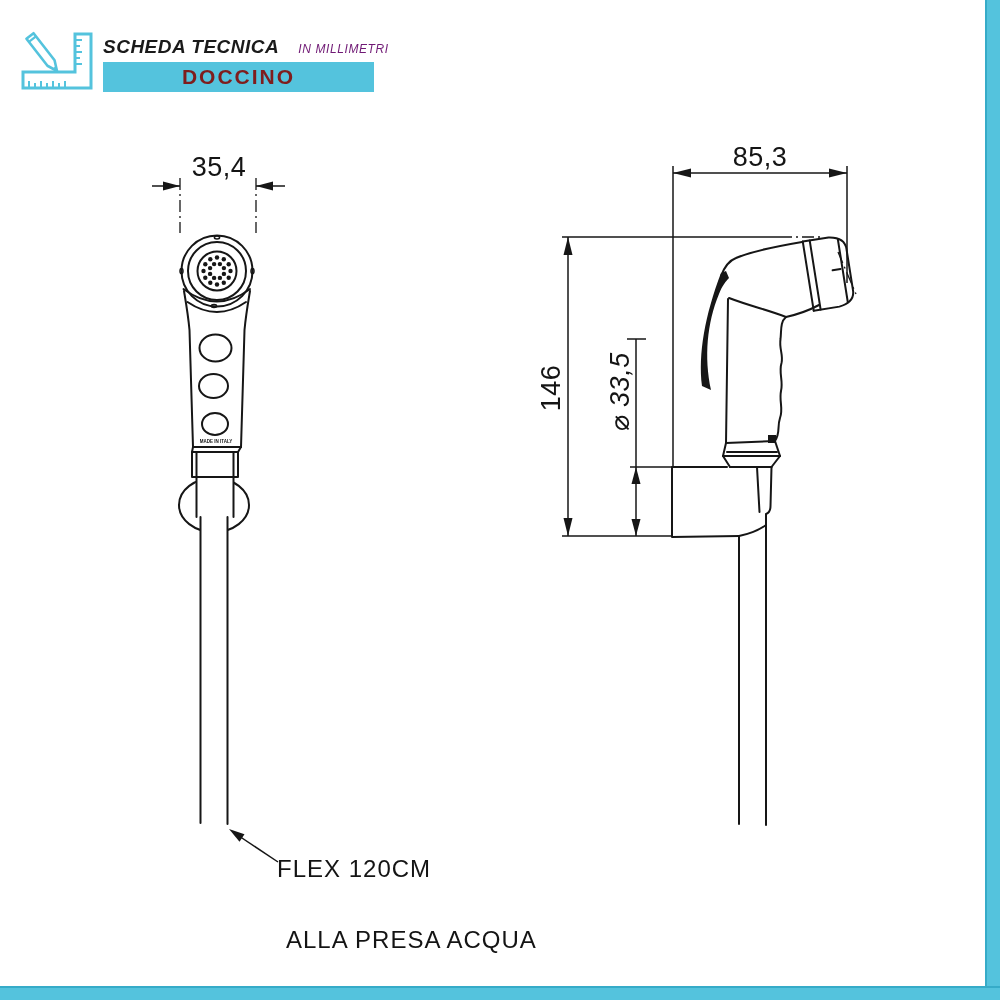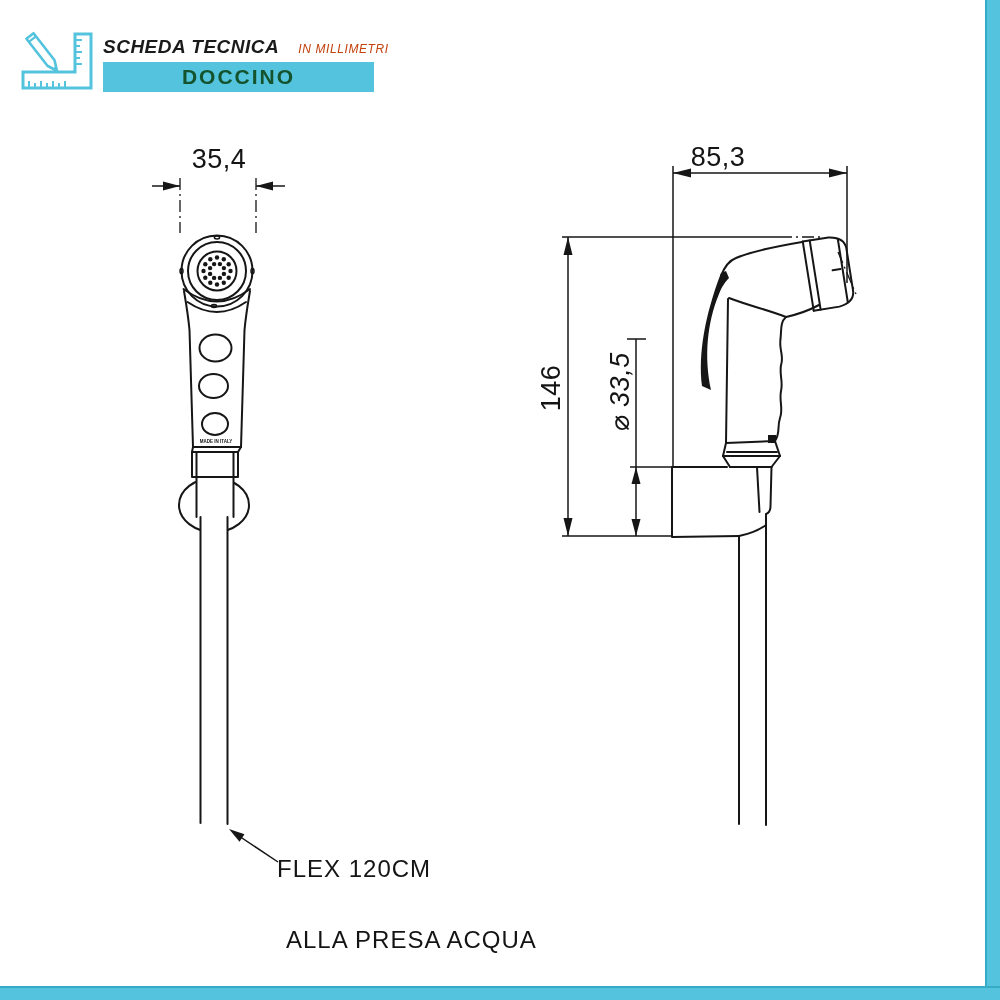--- a/index.html
+++ b/index.html
@@ -12,25 +12,25 @@
     position:relative;width:1000px;height:1000px;background:#ffffff;overflow:hidden;
     font-family:"Liberation Sans","DejaVu Sans",sans-serif;color:var(--line);
   }
   
   .bar-right{position:absolute;top:0;right:0;width:13px;height:1000px;background:var(--accent);border-left:2px solid var(--accent-dark);}
   .bar-bottom{position:absolute;left:0;bottom:0;width:1000px;height:12px;background:var(--accent);border-top:2px solid var(--accent-dark);}
   
   .hdr-icon{position:absolute;left:20px;top:28px;width:76px;height:66px;}
   .hdr-titles{position:absolute;left:103px;top:36px;display:flex;align-items:baseline;gap:19px;white-space:nowrap;}
   .hdr-title{font-size:19px;font-weight:bold;font-style:italic;letter-spacing:0.5px;color:#1a1a1a;}
-  .hdr-sub{font-size:12px;font-style:italic;letter-spacing:0.6px;color:#c2410c;}
+  .hdr-sub{font-size:12px;font-style:italic;letter-spacing:0.6px;color:#701a75;}
   .hdr-banner{
     position:absolute;left:103px;top:62px;width:271px;height:30px;background:var(--accent);
     display:flex;align-items:center;justify-content:center;
-    color:#14532d;font-size:21px;font-weight:bold;letter-spacing:2px;
+    color:#7f1d1d;font-size:21px;font-weight:bold;letter-spacing:2px;
   }
   
   svg.draw{position:absolute;left:0;top:0;}
   .ol{stroke:var(--line);stroke-width:2;fill:none;stroke-linecap:round;stroke-linejoin:round;}
   .dim{stroke:var(--line);stroke-width:1.5;fill:none;}
   .dashdot{stroke:var(--line);stroke-width:1.3;fill:none;stroke-dasharray:12 4 2 4;}
   .ah{fill:var(--line);stroke:none;}
   .dark{fill:var(--line);stroke:none;}
   .wfill{fill:#ffffff;stroke:none;}
   
@@ -219,22 +219,22 @@
           <path class="ol" d="M739,536 C749,534 759,530 766,525 L766,514 C769,513 770.5,510 770.5,506 L771.5,467"></path>
           <line class="ol" x1="757" y1="467" x2="759.5" y2="512" stroke-width="1.5"></line>
         </g>
 
         <line class="ol" x1="739" y1="537" x2="739" y2="824"></line>
         <line class="ol" x1="766" y1="525" x2="766" y2="825"></line>
       </g>
     </g>
   </svg>
 
-  <div class="lbl dimtxt" style="left:169px;top:144px;width:100px;">35,4</div>
-  <div class="lbl dimtxt" style="left:668px;top:142px;width:100px;">85,3</div>
+  <div class="lbl dimtxt" style="left:169px;top:152px;width:100px;">35,4</div>
+  <div class="lbl dimtxt" style="left:710px;top:142px;width:100px;">85,3</div>
   <div class="lbl dimtxt rot" style="left:512px;top:372px;width:80px;height:32px;">146</div>
   <div class="lbl dimtxt rot" style="left:563px;top:376px;width:114px;height:32px;font-style:italic;">⌀ 33,5</div>
   <div class="lbl micro" style="left:196px;top:439px;width:40px;">MADE IN ITALY</div>
   <div class="lbl note" style="left:277px;top:855px;">FLEX 120CM</div>
   <div class="lbl note" style="left:286px;top:926px;">ALLA PRESA ACQUA</div>
 
   <div class="bar-right"></div>
   <div class="bar-bottom"></div>
 </div>
 

